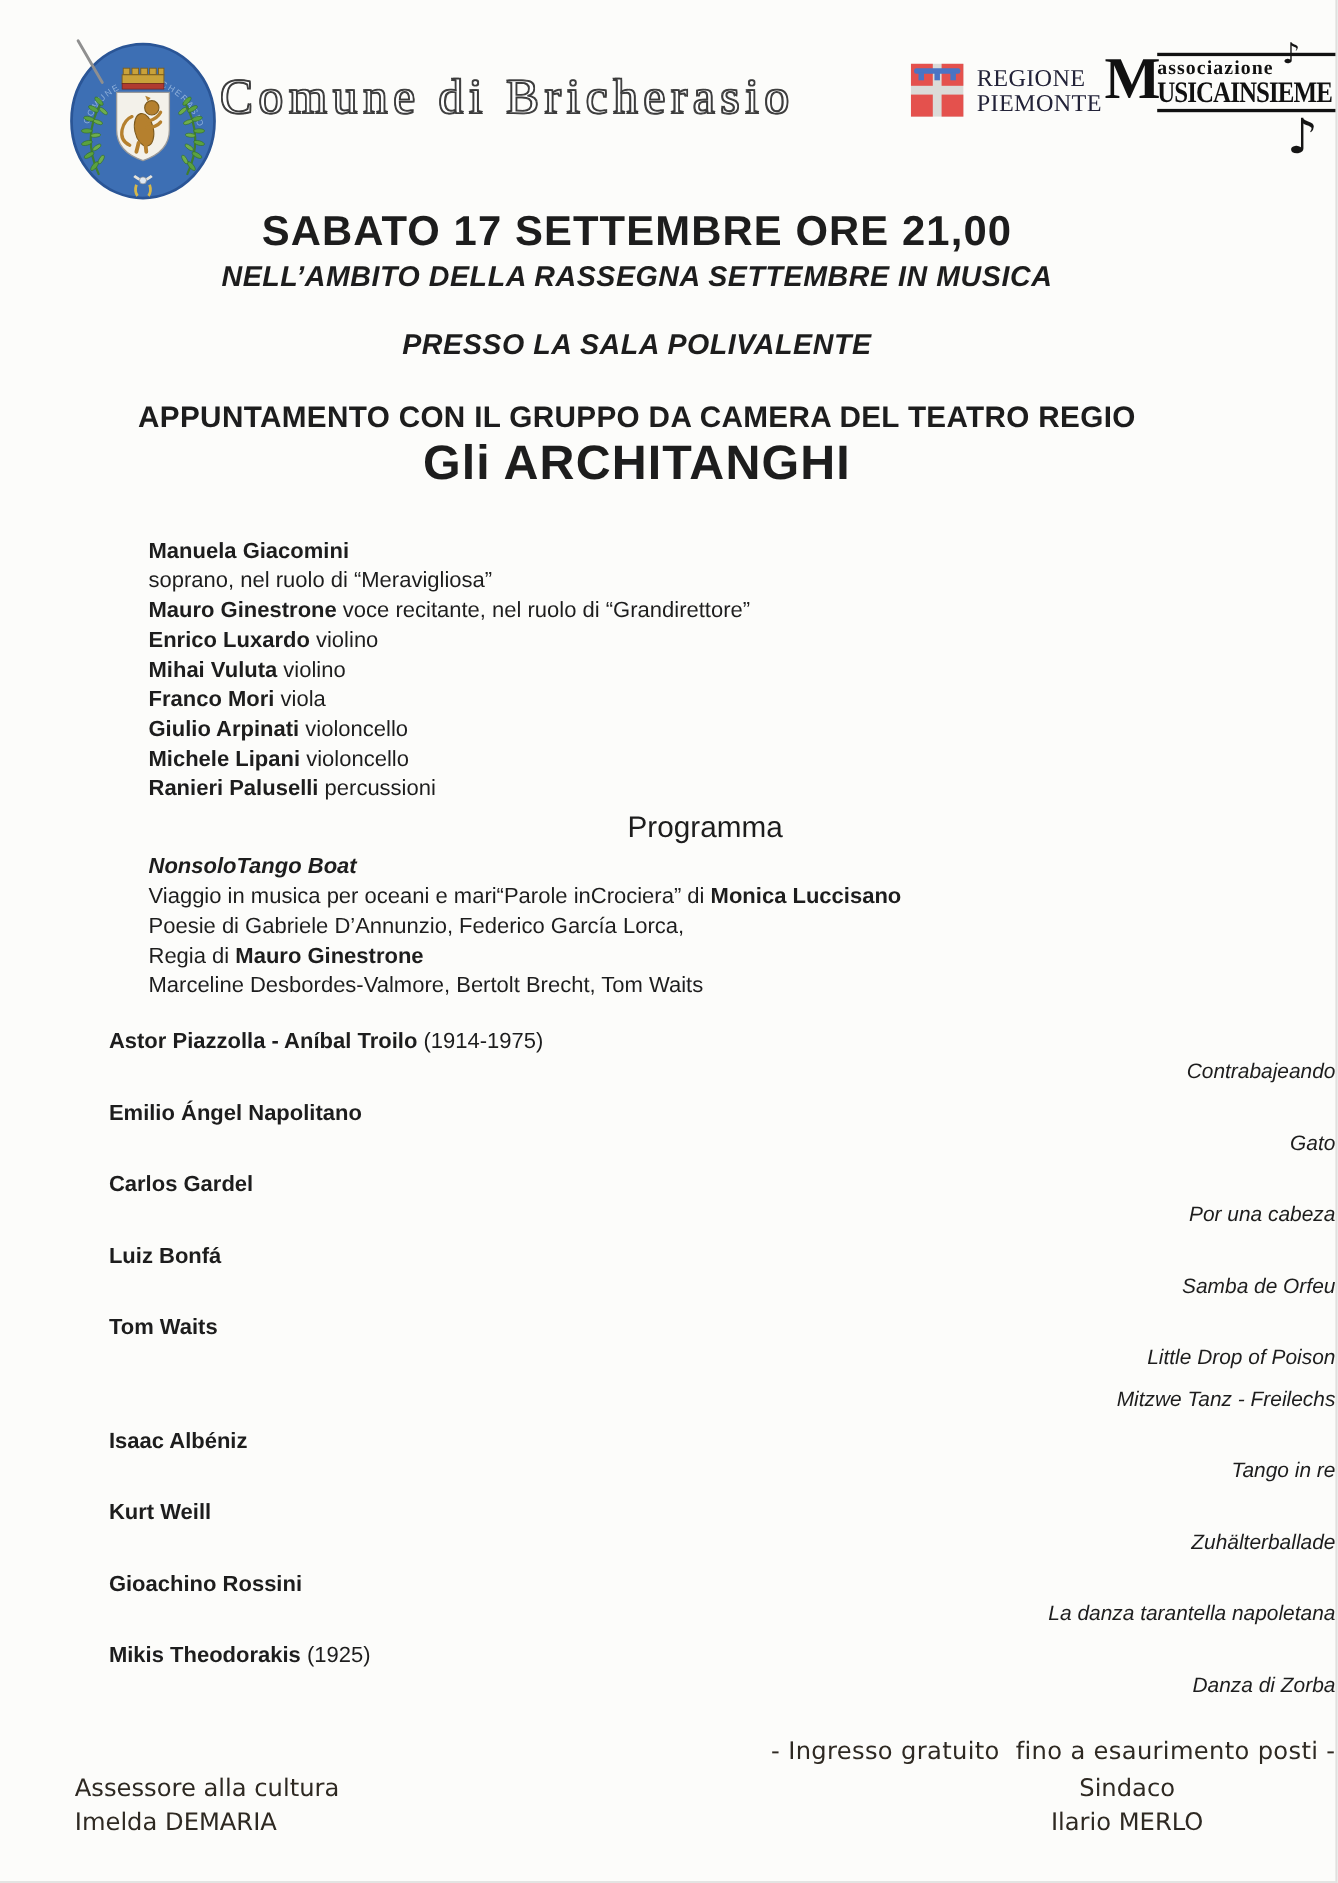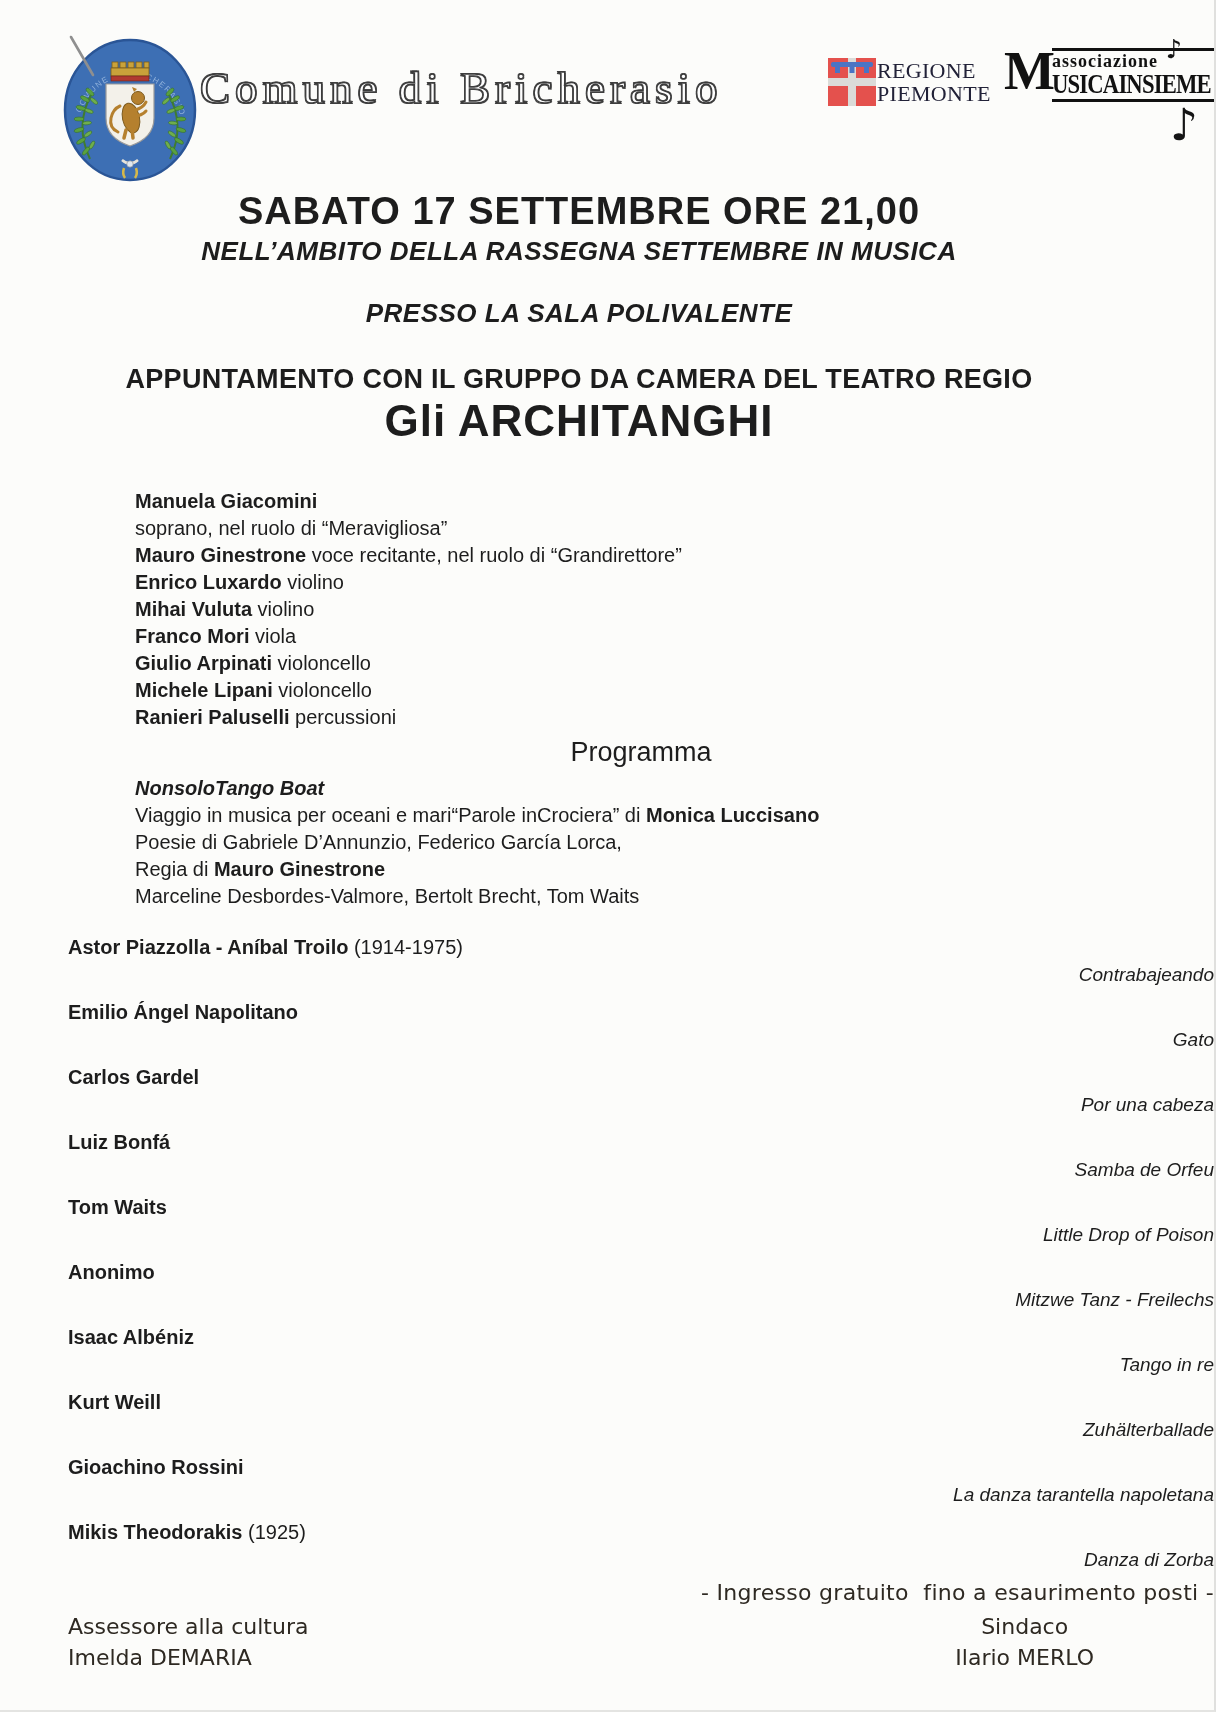--- a/index.html
+++ b/index.html
@@ -15,21 +15,21 @@
   .header { position:relative; height:190px; }
   .crest { position:absolute; left:60px; top:31px; }
   .comune-title {
     position:absolute; left:200px; top:62px; width:450px; text-align:center;
     font-family:"Liberation Serif", serif; font-size:45px; font-weight:normal;
     letter-spacing:5px; color:#ffffff;
     -webkit-text-stroke:1.3px #3b3b3b;
     text-shadow:-1px -1px 0 #4a4a4a, 1px -1px 0 #4a4a4a, -1px 1px 0 #4a4a4a, 1px 1px 0 #4a4a4a;
     white-space:nowrap;
   }
-  .regione { position:absolute; left:828px; top:56px; display:flex; align-items:center; gap:1px; }
+  .regione { position:absolute; left:828px; top:56px; display:flex; align-items:center; gap:12px; }
   .regione-text {
     font-family:"Liberation Serif", serif; font-size:22px; line-height:23px;
     color:#222238; letter-spacing:0.3px;
   }
   .assoc { position:absolute; left:1004px; top:48px; width:172px; }
   .assoc-inner { display:flex; align-items:flex-start; }
   .assoc-bigM {
     font-family:"Liberation Serif", serif; font-weight:bold; font-size:54px;
     line-height:46px; color:#111; margin-right:-3px;
   }
@@ -59,21 +59,21 @@
   
   .performers { margin:42px 0 0 135px; font-size:20px; line-height:27px; }
   .performers span, .desc span { white-space:pre-wrap; }
   .b { font-weight:bold; }
 
   
   .programma-heading { text-align:center; font-size:27px; margin-top:6px; position:relative; left:34px; }
   .show { margin:7px 0 0 135px; }
   .show-title { font-weight:bold; font-style:italic; font-size:20px; line-height:27px; }
   .desc { font-size:20px; line-height:27px; }
-  .pieces { margin:24px 0 0 68px; }
+  .pieces { margin:24px 0 0 99px; }
   .piece { margin-bottom:11px; }
   .composer-line { font-size:20px; font-weight:bold; line-height:27px; }
   .composer-line .years { font-weight:normal; }
   .piece-title { font-size:19px; font-style:italic; line-height:27px;text-align:right; }
 
   
   .footer {
     position:absolute; left:0; right:0; top:1580px;
     font-family:"DejaVu Sans", cursive; color:#2e2922;
   }
@@ -237,21 +237,20 @@
     </div>
     <div class="piece">
       <div class="composer-line"><span>Luiz Bonfá</span><span class="years"></span></div>
       <div class="piece-title">Samba de Orfeu</div>
     </div>
     <div class="piece">
       <div class="composer-line"><span>Tom Waits</span><span class="years"></span></div>
       <div class="piece-title">Little Drop of Poison</div>
     </div>
     <div class="piece">
-      <div class="composer-line"><span>Anonimo</span><span class="years"></span></div>
       <div class="piece-title">Mitzwe Tanz - Freilechs</div>
     </div>
     <div class="piece">
       <div class="composer-line"><span>Isaac Albéniz</span><span class="years"></span></div>
       <div class="piece-title">Tango in re</div>
     </div>
     <div class="piece">
       <div class="composer-line"><span>Kurt Weill</span><span class="years"></span></div>
       <div class="piece-title">Zuhälterballade</div>
     </div>

